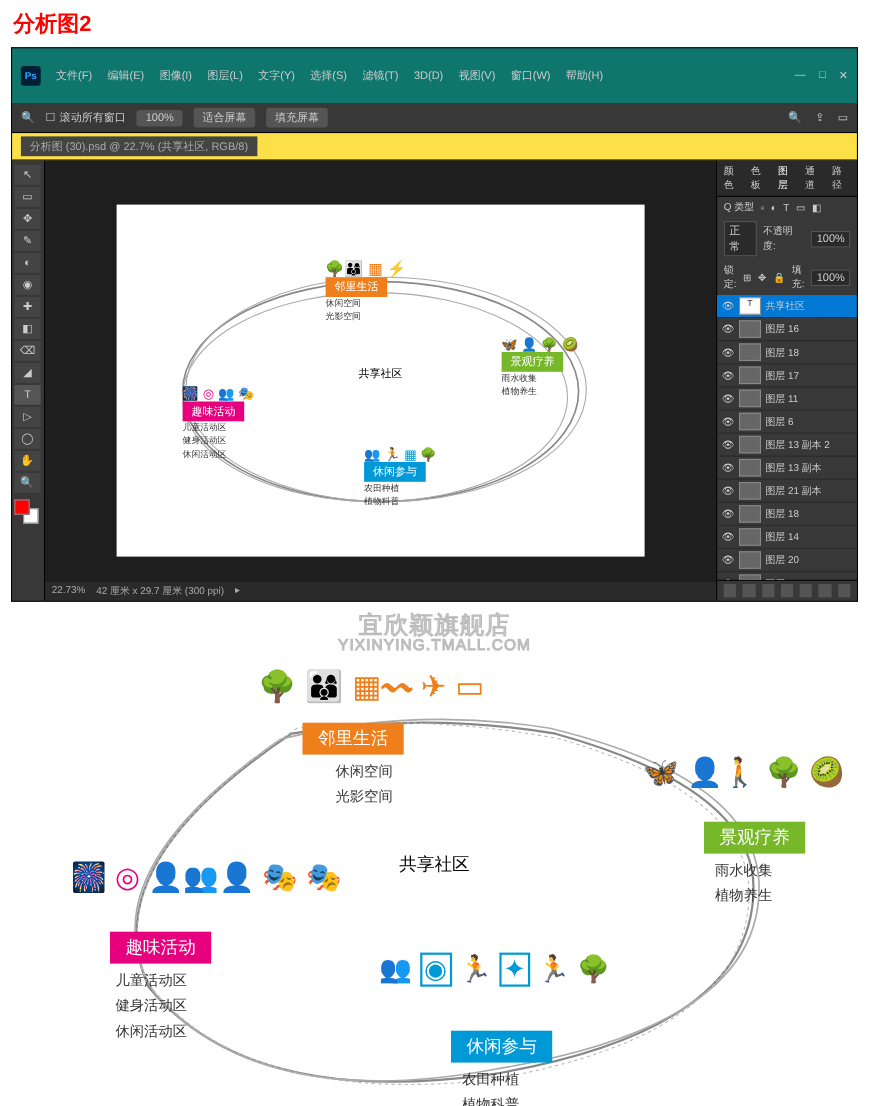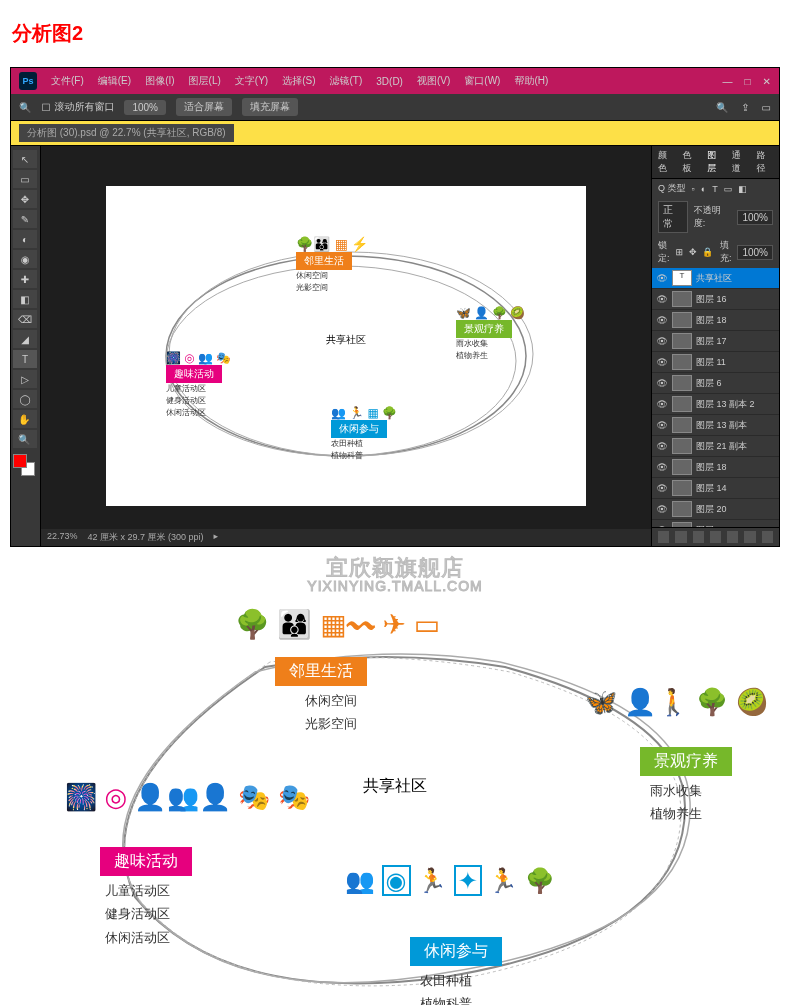--- a/index.html
+++ b/index.html
@@ -1,19 +1,19 @@
 <!DOCTYPE html>
 <html><head>
 <meta charset="utf-8">
 <style>
 * { box-sizing: border-box; margin: 0; padding: 0; }
 body { font-family: "Microsoft YaHei", sans-serif; background: #fff; width: 790px; }
-.page-title { color: #ff0000; font-size: 20px; font-weight: bold; padding: 20px 12px; }
+.page-title { color: #ff0000; font-size: 20px; font-weight: bold; padding: 8px 12px; }
 .ps-window { background: #2a2a2a; width: 770px; margin: 0 auto; border: 1px solid #000; }
-.ps-header { background: #be185d; color: #ccc; font-size: 10px; padding: 4px 8px; display: flex; align-items: center; gap: 14px; }
+.ps-header { background: #0f766e; color: #ccc; font-size: 10px; padding: 16px 8px; display: flex; align-items: center; gap: 14px; }
 .ps-logo { width: 18px; height: 18px; background: #001e36; color: #31a8ff; font-weight: bold; font-size: 9px; display: flex; align-items: center; justify-content: center; border-radius: 3px; }
 .ps-menu-item { cursor: pointer; }
 .ps-options-bar { background: #383838; color: #ccc; font-size: 10px; padding: 4px 8px; display: flex; align-items: center; gap: 10px; border-bottom: 1px solid #000; }
 .ps-opt-check { display: flex; align-items: center; gap: 4px; }
 .ps-opt-btn { background: #555; padding: 2px 8px; border-radius: 3px; }
 .ps-win-controls { margin-left: auto; display: flex; gap: 12px; }
 .ps-tab-bar { background: #fde047; color: #aaa; font-size: 10px; padding: 3px 8px; border-bottom: 1px solid #000; }
 .ps-tab { display: inline-block; background: #444; padding: 2px 8px; }
 .ps-body { display: flex; height: 400px; }
 .ps-tools-left { width: 30px; background: #383838; display: flex; flex-direction: column; gap: 2px; padding: 4px 2px; border-right: 1px solid #000; }

